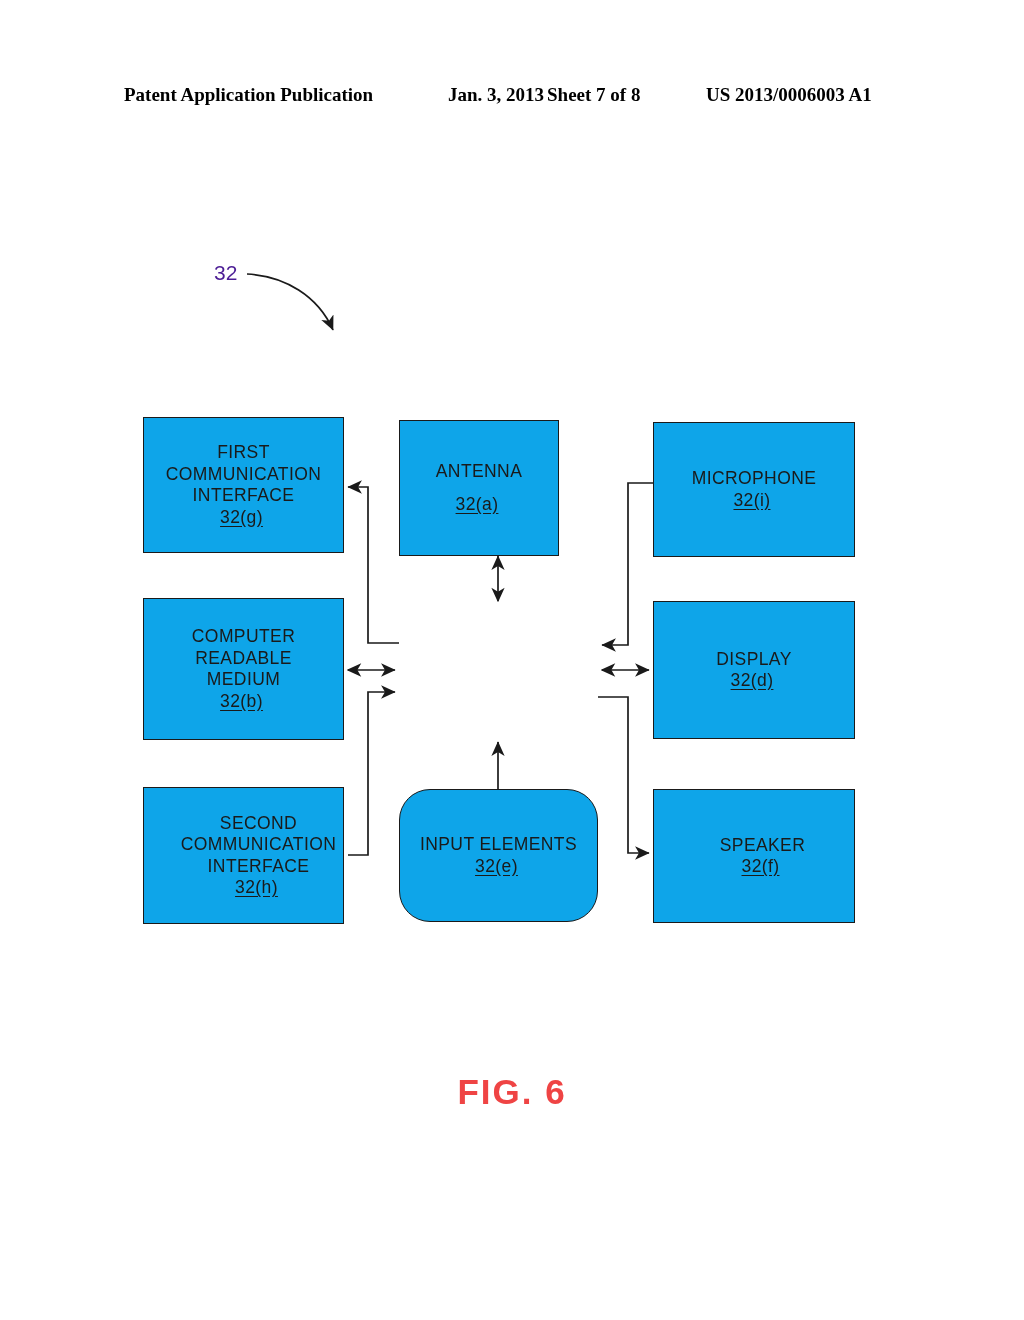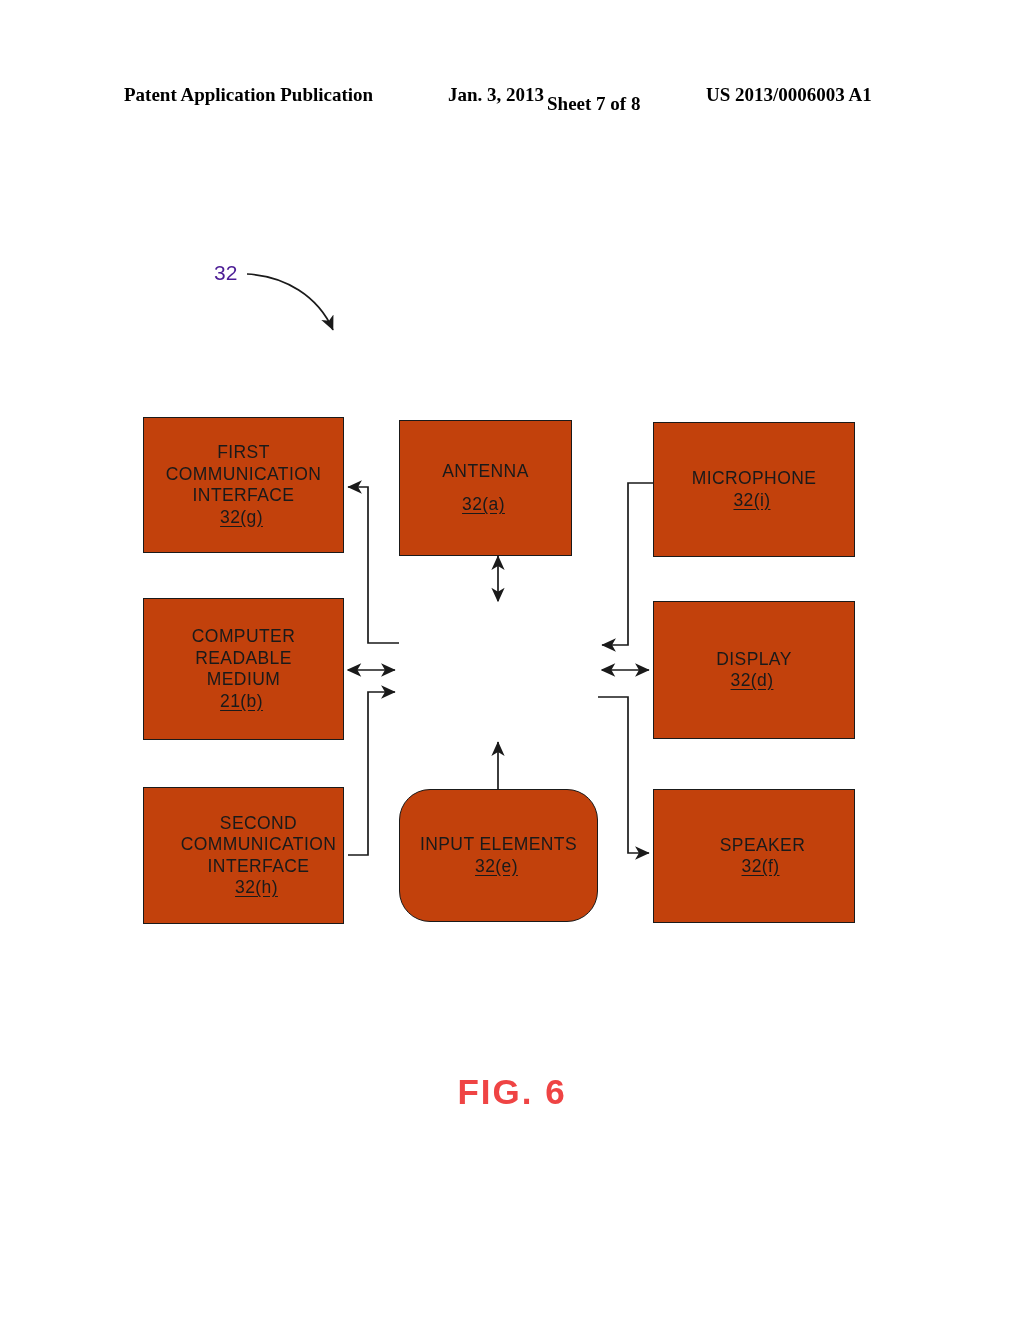--- a/index.html
+++ b/index.html
@@ -23,21 +23,21 @@
     left: 0;
     width: 1024px;
     height: 30px;
     font-family: "Liberation Serif", serif;
     font-weight: bold;
     font-size: 19px;
     letter-spacing: 0px;
   }
   .hdr-pub   { position: absolute; left: 124px; top: 0; white-space: nowrap; }
   .hdr-date  { position: absolute; left: 448px; top: 0; white-space: nowrap; }
-  .hdr-sheet { position: absolute; left: 547px; top: 9px; white-space: nowrap; }
+  .hdr-sheet { position: absolute; left: 547px; top: 0; white-space: nowrap; }
   .hdr-num   { position: absolute; left: 706px; top: 0; white-space: nowrap; }
 
   
   .diagram {
     position: absolute;
     left: 0;
     top: 0;
     width: 1024px;
     height: 1320px;
   }
@@ -48,40 +48,40 @@
     width: 1024px;
     height: 1320px;
     pointer-events: none;
   }
 
   
   .node {
     position: absolute;
     box-sizing: border-box;
     border: 1.6px solid #1a1a1a;
-    background: #c2410c;
+    background: #0ea5e9;
     display: flex;
     flex-direction: column;
     align-items: center;
     justify-content: center;
     text-align: center;
     font-size: 17.5px;
     line-height: 21.5px;
     letter-spacing: 0.4px;
     color: #1a1a1a;
   }
   .node .title { white-space: pre-line; }
   .node .refnum {
     text-decoration: underline;
     text-underline-offset: 2.5px;
     padding-right: 4px;
   }
 
   #node-first-comm  { left: 143px; top: 417px; width: 201px; height: 136px; }
-  #node-antenna     { left: 399px; top: 420px; width: 173px; height: 136px; gap: 12px; }
+  #node-antenna     { left: 399px; top: 420px; width: 160px; height: 136px; gap: 12px; }
   #node-microphone  { left: 653px; top: 422px; width: 202px; height: 135px; }
   #node-crm         { left: 143px; top: 598px; width: 201px; height: 142px; }
   #node-processor   { left: 399px; top: 601px; width: 199px; height: 139px; }
   #node-display     { left: 653px; top: 601px; width: 202px; height: 138px; }
   #node-second-comm { left: 143px; top: 787px; width: 201px; height: 137px; padding-left: 30px; }
   #node-input       { left: 399px; top: 789px; width: 199px; height: 133px; border-radius: 31px; }
   #node-speaker     { left: 653px; top: 789px; width: 202px; height: 134px; padding-left: 17px; }
 
   
   .callout-label {
@@ -166,21 +166,21 @@
 
   <div class="node" id="node-microphone">
     <span class="title">MICROPHONE</span>
     <span class="refnum">32(i)</span>
   </div>
 
   <div class="node" id="node-crm">
     <span class="title">COMPUTER
 READABLE
 MEDIUM</span>
-    <span class="refnum">21(b)</span>
+    <span class="refnum">32(b)</span>
   </div>
 
 
   <div class="node" id="node-display">
     <span class="title">DISPLAY</span>
     <span class="refnum">32(d)</span>
   </div>
 
   <div class="node" id="node-second-comm">
     <span class="title">SECOND

